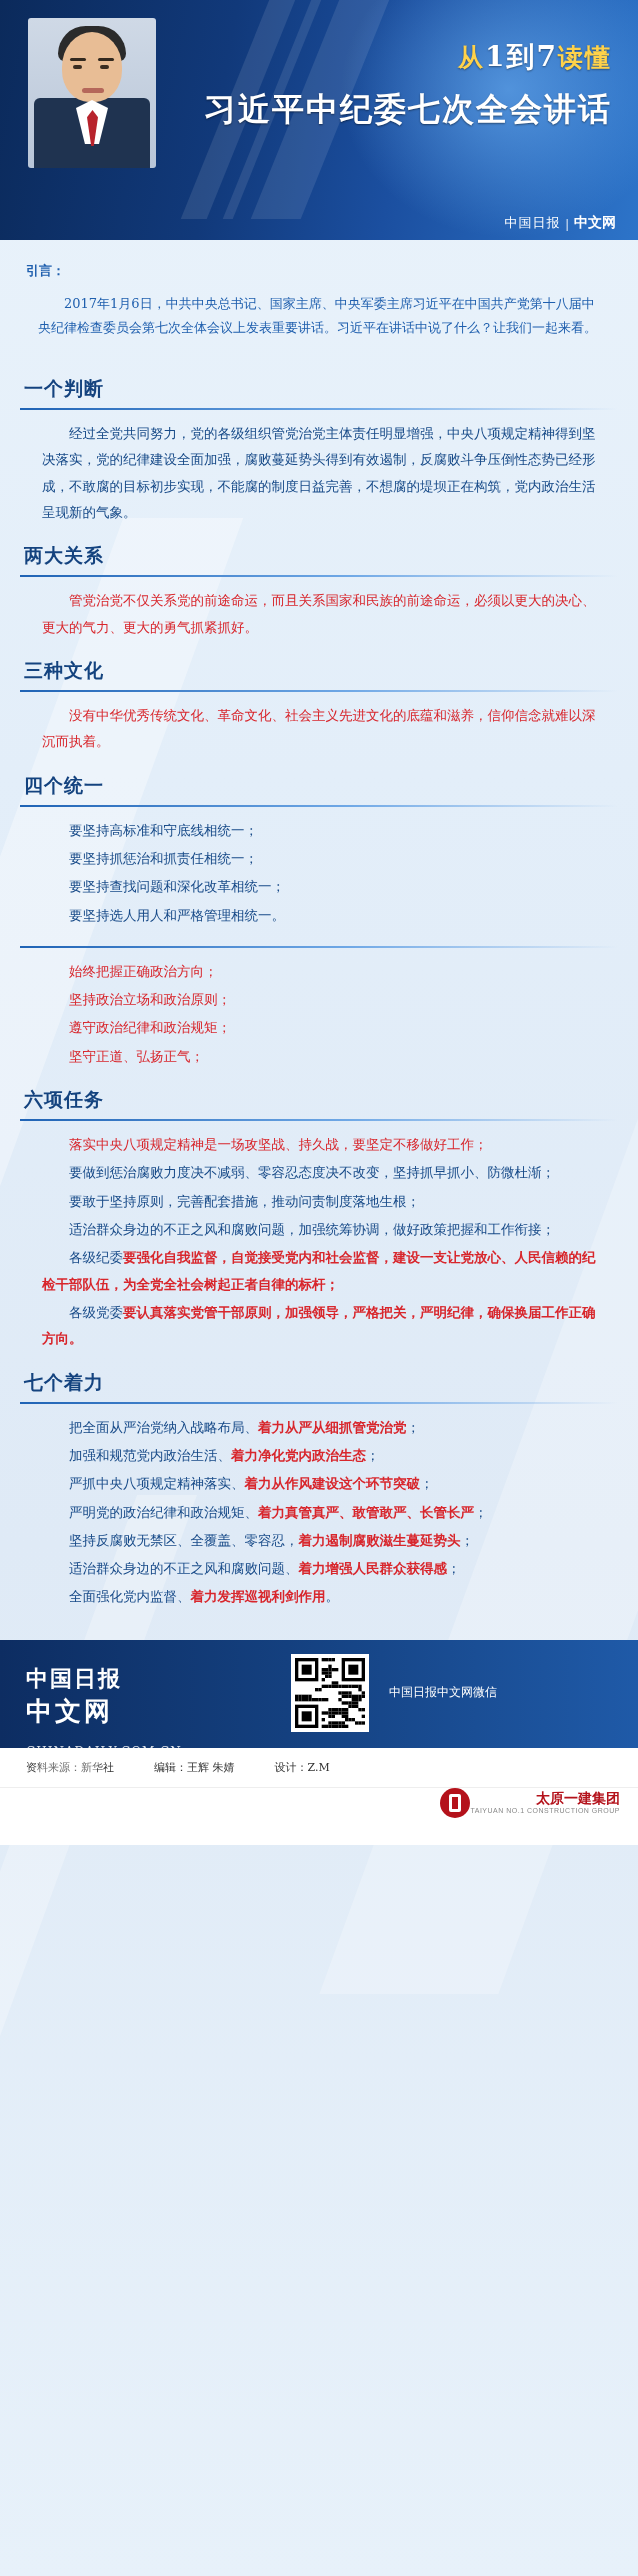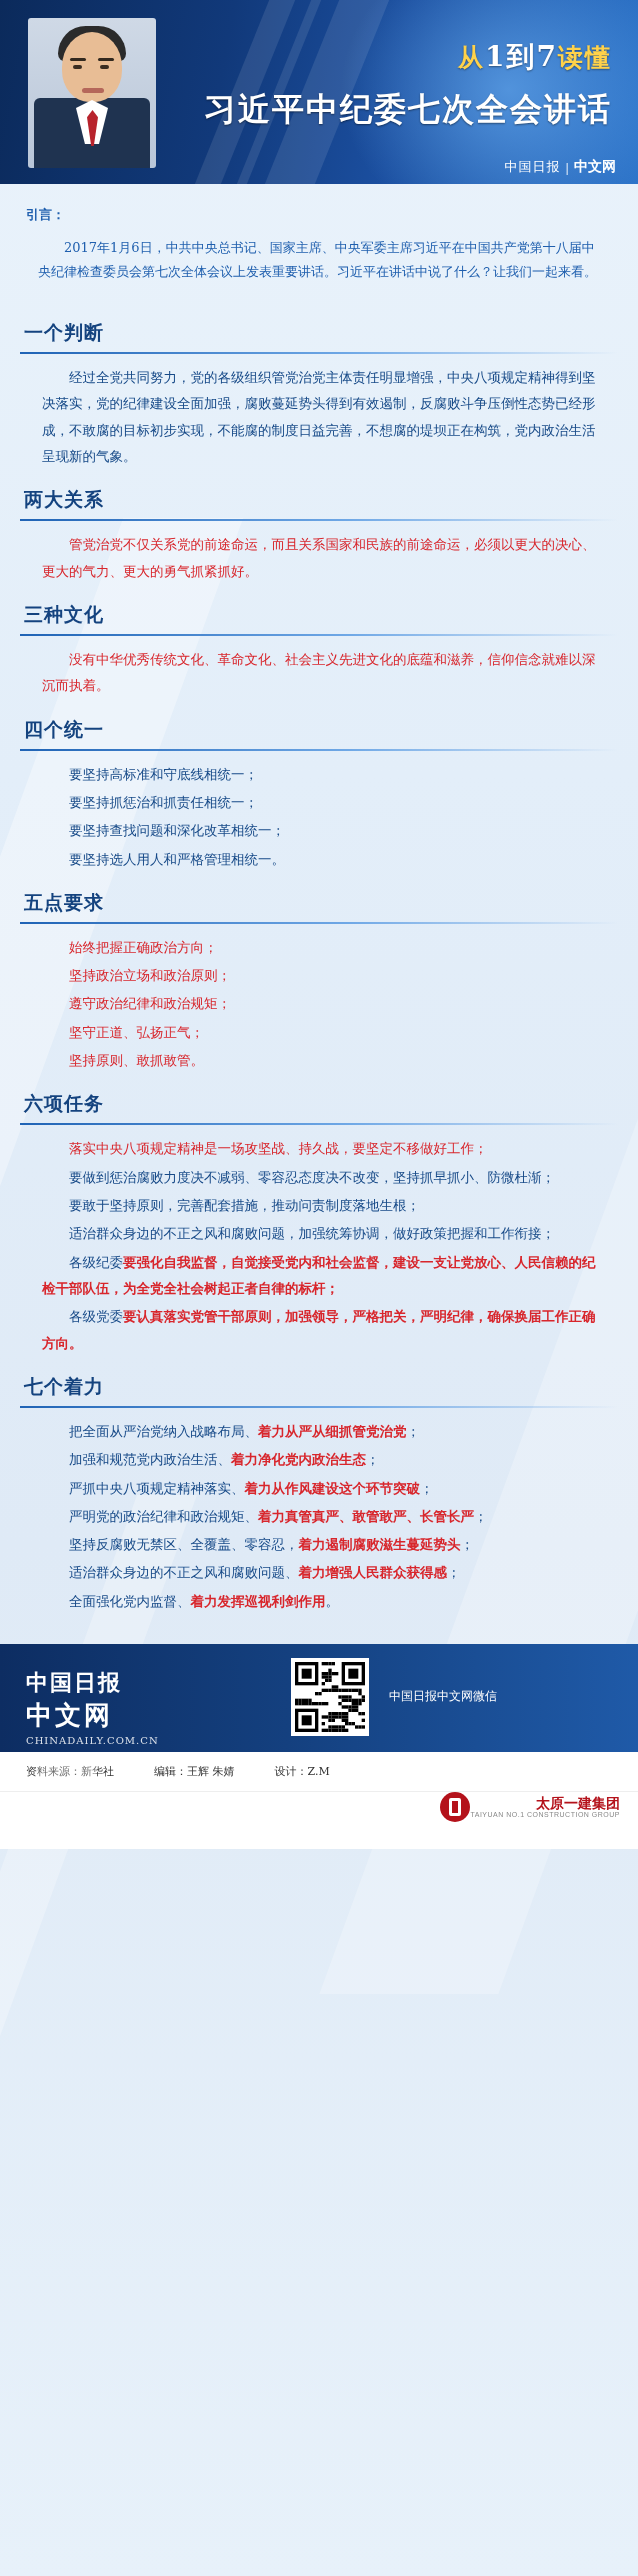--- a/index.html
+++ b/index.html
@@ -24,21 +24,21 @@
     transform:skewX(-20deg);
     pointer-events:none;
   }
   .d1 { left:-40px; top:518px; width:120px; height:897px; }
   .d2 { right:-60px; top:897px; width:179px; height:1097px; background:rgba(255,255,255,0.25); }
   .d3 { left:10px; top:1495px; width:60px; height:698px; background:rgba(255,255,255,0.28); }
 
   
   .header {
     position:relative;
-    height:184px;
+    height:240px;
     background:linear-gradient(100deg,#0b2a5b 0%, #11397a 35%, #1b4fa0 62%, #2d74c9 100%);
     overflow:hidden;
   }
   .header .glow {
     position:absolute; right:-40px; top:-60px; width:339px; height:299px;
     background:radial-gradient(ellipse at center, rgba(120,190,255,0.55), rgba(30,90,180,0) 70%);
   }
   .header .stripe {
     position:absolute; background:rgba(255,255,255,0.10); transform:skewX(-22deg);
   }
@@ -147,21 +147,21 @@
     margin-top:30px;
     background:linear-gradient(90deg,#0d2d62 0%,#14407f 45%,#1f5aa8 100%);
     height:108px;
   }
   .footer .logo {
     position:absolute; left:26px; top:24px; color:#fff;
     font-family:"DejaVu Serif", serif;
   }
   .footer .logo .cn { font-size:22px; font-weight:bold; letter-spacing:2px; }
   .footer .logo .zw { font-size:26px; font-weight:bold; letter-spacing:3px; }
-  .footer .logo .en { font-size:10px; letter-spacing:1px; opacity:.85; margin-top:2px; }
+  .footer .logo .en { font-size:12px; letter-spacing:1px; opacity:.85; margin-top:16px; }
   .footer .qr {
     position:absolute; left:291px; top:14px; width:78px; height:78px;
     background:#ffffff; padding:4px;
   }
   .footer .qr canvas, .footer .qr .qrgrid {
     width:70px; height:70px; display:block;
   }
   .footer .site {
     position:absolute; left:389px; top:44px; color:#fff; font-size:12px;
     font-family:"DejaVu Serif", serif;
@@ -260,28 +260,26 @@
         <div class="sec-title">四个统一</div>
         <div class="sec-rule"></div>
         <div class="sec-body">
           <p class="para"><span>要坚持高标准和守底线相统一；</span></p>
           <p class="para"><span>要坚持抓惩治和抓责任相统一；</span></p>
           <p class="para"><span>要坚持查找问题和深化改革相统一；</span></p>
           <p class="para"><span>要坚持选人用人和严格管理相统一。</span></p>
         </div>
       </div>
       <div class="section">
-        <div class="sec-title">五点要求</div>
         <div class="sec-rule"></div>
         <div class="sec-body">
           <p class="para"><span class="hl">始终把握正确政治方向；</span></p>
           <p class="para"><span class="hl">坚持政治立场和政治原则；</span></p>
           <p class="para"><span class="hl">遵守政治纪律和政治规矩；</span></p>
           <p class="para"><span class="hl">坚守正道、弘扬正气；</span></p>
-          <p class="para"><span class="hl">坚持原则、敢抓敢管。</span></p>
         </div>
       </div>
       <div class="section">
         <div class="sec-title">六项任务</div>
         <div class="sec-rule"></div>
         <div class="sec-body">
           <p class="para"><span class="hl">落实中央八项规定精神是一场攻坚战、持久战，要坚定不移做好工作；</span></p>
           <p class="para"><span>要做到惩治腐败力度决不减弱、零容忍态度决不改变，坚持抓早抓小、防微杜渐；</span></p>
           <p class="para"><span>要敢于坚持原则，完善配套措施，推动问责制度落地生根；</span></p>
           <p class="para"><span>适治群众身边的不正之风和腐败问题，加强统筹协调，做好政策把握和工作衔接；</span></p>

